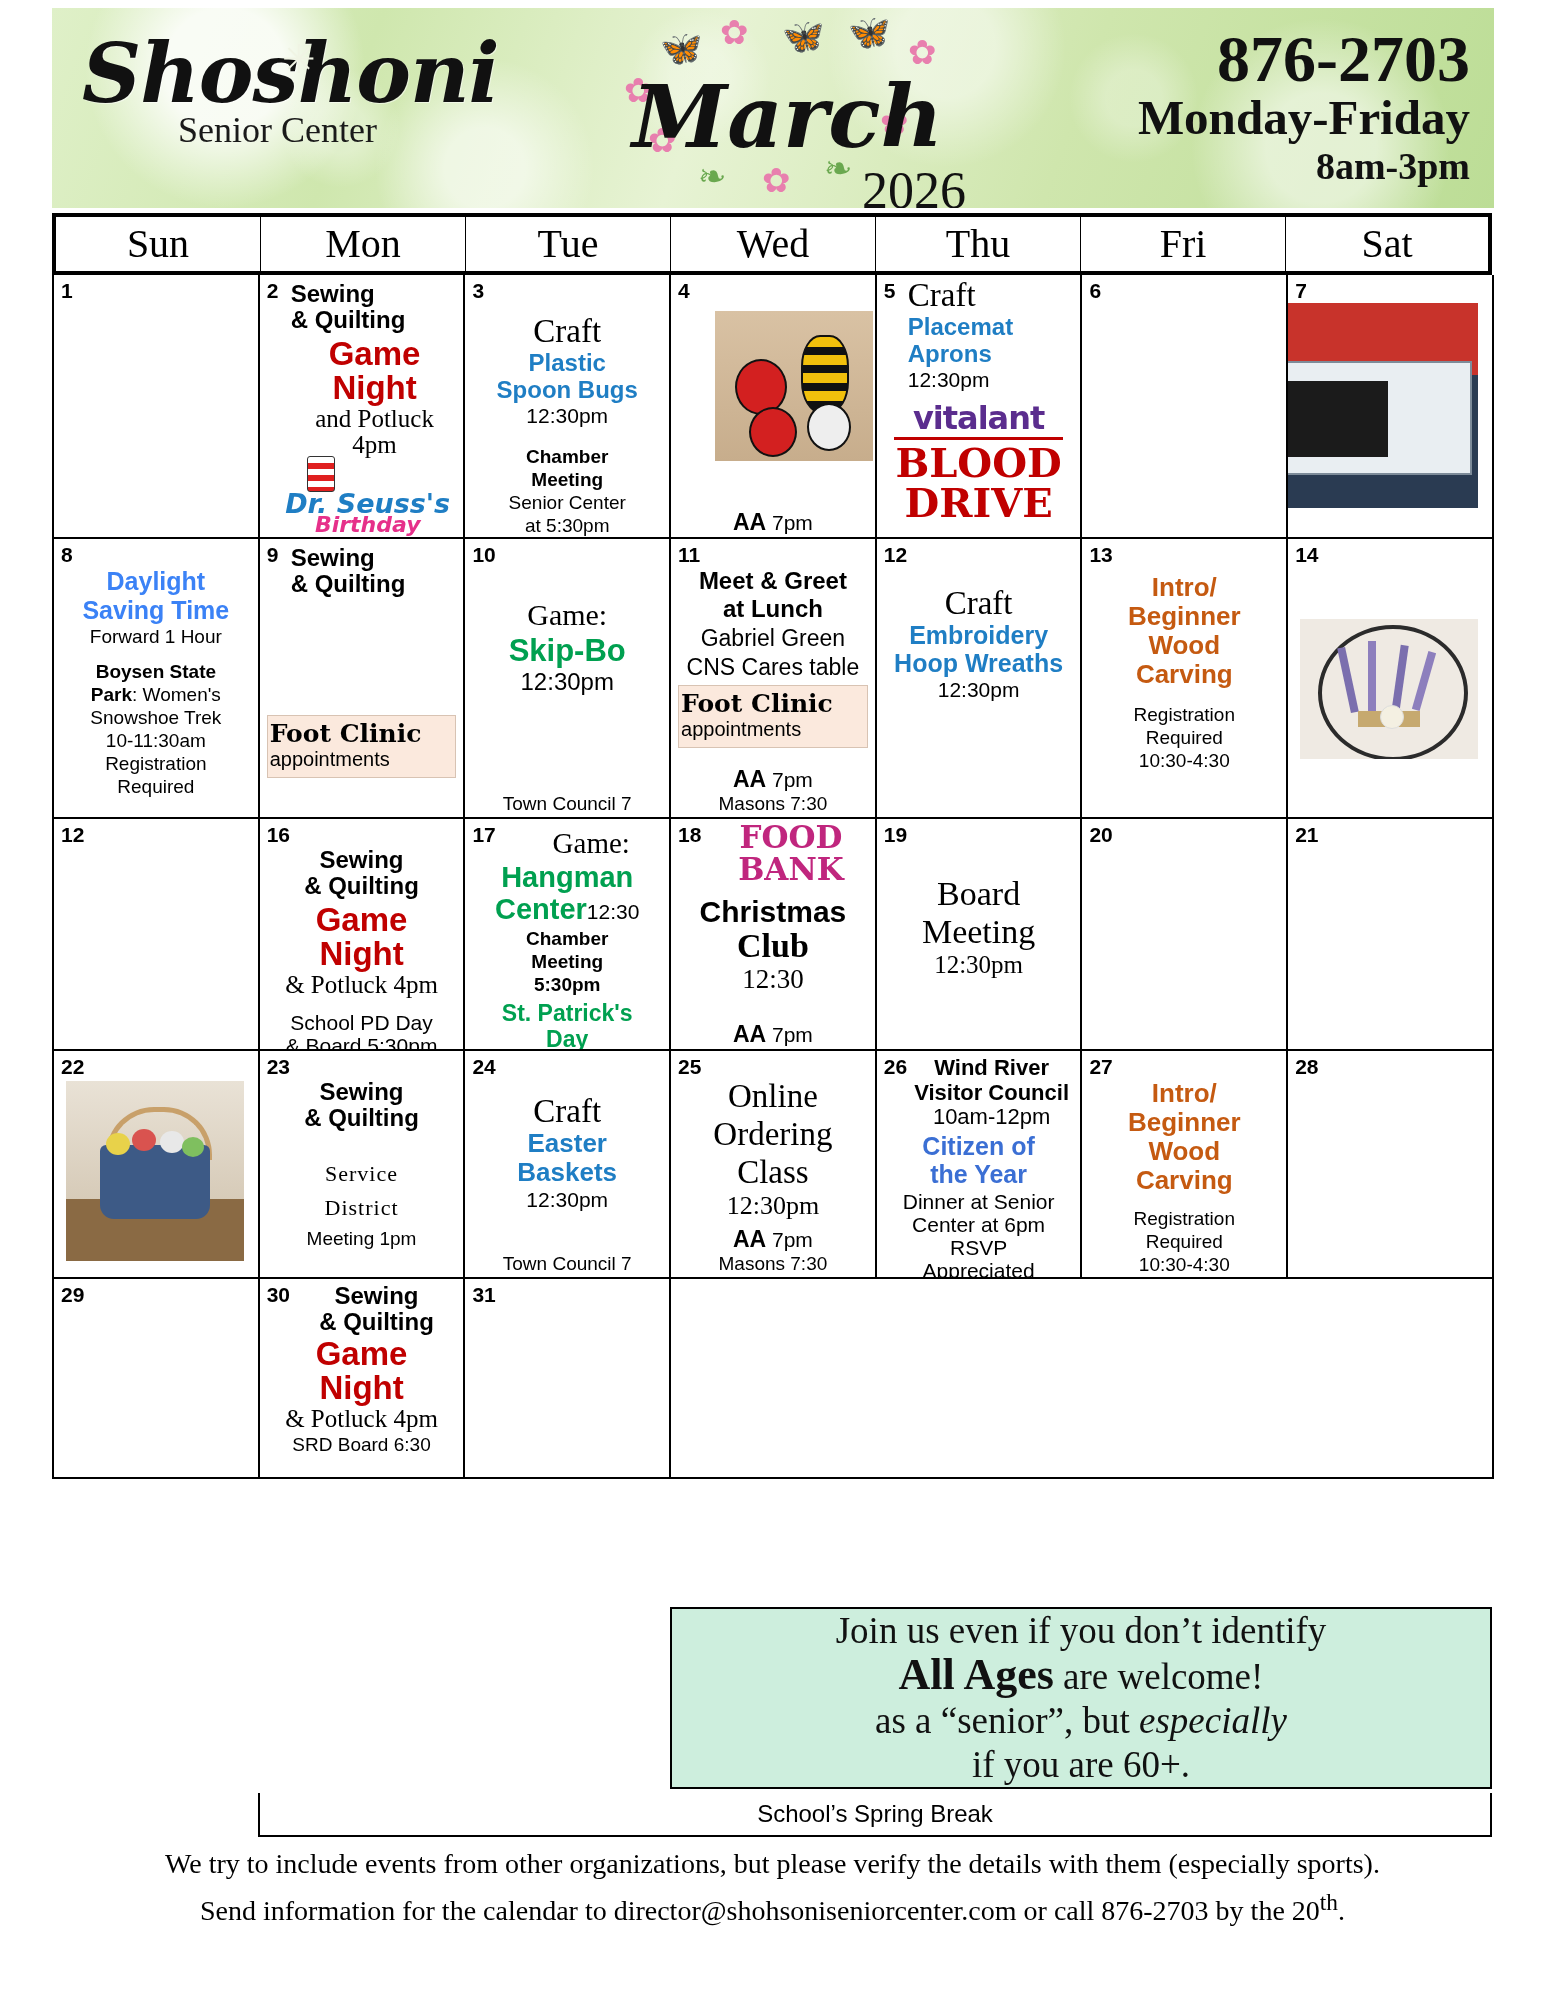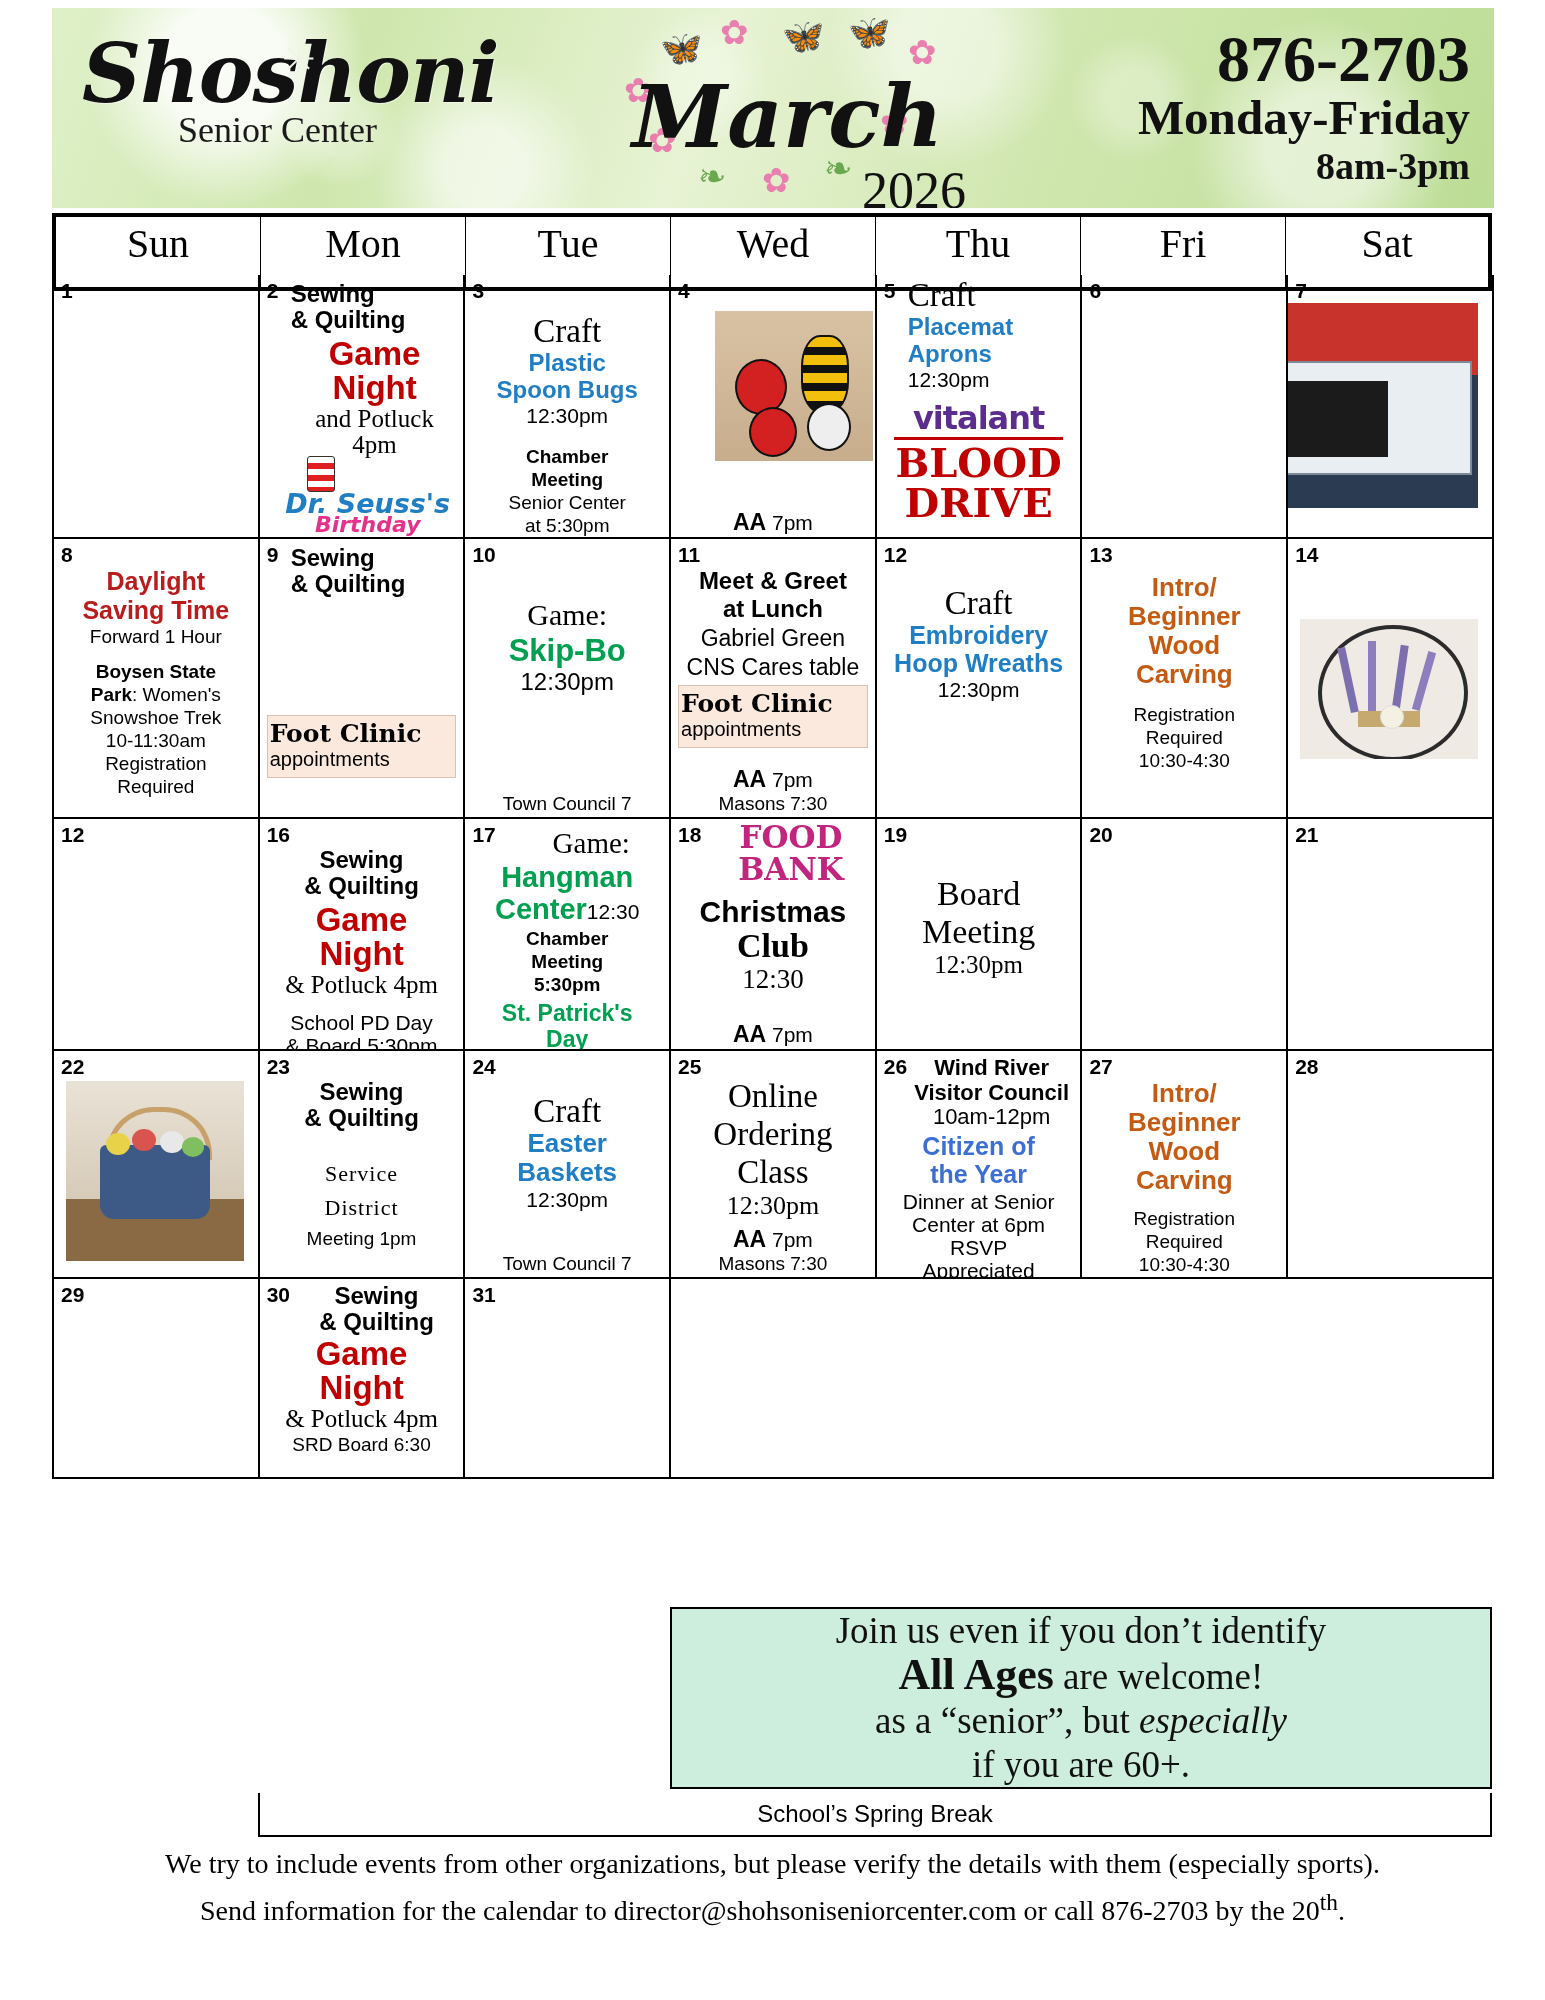--- a/index.html
+++ b/index.html
@@ -57,21 +57,21 @@
   .flowers{position:absolute;left:0;top:0;width:420px;height:200px;}
   .fl{position:absolute;font-size:34px;line-height:34px;}
 
   .contact{position:absolute;right:24px;top:18px;text-align:right;z-index:3;}
   .contact .phone{font-family:"Liberation Serif", serif;font-weight:700;font-size:66px;line-height:66px;color:#111;}
   .contact .days{font-family:"Liberation Serif", serif;font-weight:700;font-size:49px;line-height:52px;color:#111;}
   .contact .hours{font-family:"Liberation Serif", serif;font-weight:700;font-size:38px;line-height:44px;color:#111;}
 
   
   .dowrow{
-    position:absolute;left:52px;top:213px;width:1440px;height:78px;
+    position:absolute;left:52px;top:213px;width:1440px;height:62px;
     border:4px solid #000;display:flex;box-sizing:border-box;background:#fff;
   }
   .dow{
     flex:0 0 205px;width:205px;text-align:center;
     font-family:"Liberation Serif", serif;font-size:40px;line-height:54px;color:#000;
     border-right:1px solid #000;box-sizing:border-box;
   }
   .dow:last-child{border-right:none;flex:0 0 202px;width:202px;}
 
   
@@ -97,21 +97,21 @@
   .body{margin-top:2px;text-align:center;}
   .ind{padding-left:26px;}
 
   
   .t{font-family:"Liberation Sans", sans-serif;font-size:19px;line-height:23px;color:#000;}
   .serif{font-family:"Liberation Serif", serif;}
   .b{font-weight:700;}
   .craft{font-family:"Liberation Serif", serif;font-size:33px;line-height:36px;color:#000000;}
   .blue{color:#1f7ec4;font-family:"Liberation Sans", sans-serif;font-weight:700;font-size:24px;line-height:27px;}
   .time{font-family:"Liberation Sans", sans-serif;font-size:21px;line-height:26px;color:#000;}
-  .red{color:#b91c1c;}
+  .red{color:#3b82f6;}
   .green{color:#00a050;}
   .orange{color:#c55a11;}
   .sew{font-family:"Liberation Sans", sans-serif;font-weight:700;font-size:24px;line-height:26px;}
   .gamenight{font-family:"Liberation Sans", sans-serif;font-weight:700;font-size:33px;line-height:34px;color:#c00000;}
   .footclinic{
     background:#fbe9dd;border:1px solid #d8c3b3;padding:4px 2px 6px;margin:6px 2px 0;
   }
   .footclinic .fc1{font-family:"DejaVu Serif", serif;font-weight:700;font-size:25px;line-height:28px;}
   .footclinic .fc2{font-family:"Liberation Sans", sans-serif;font-size:20px;line-height:23px;}
   .bottomline{position:absolute;bottom:2px;left:0;width:100%;text-align:center;}

